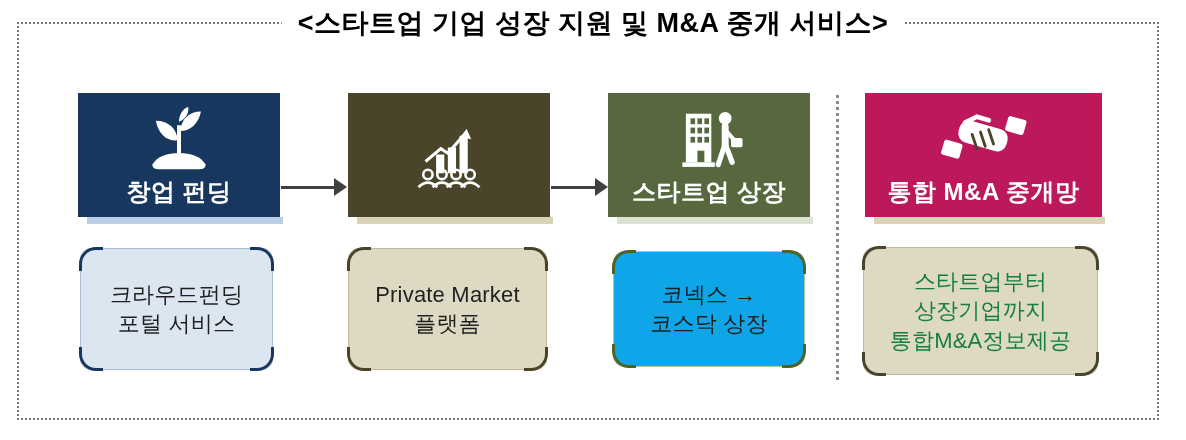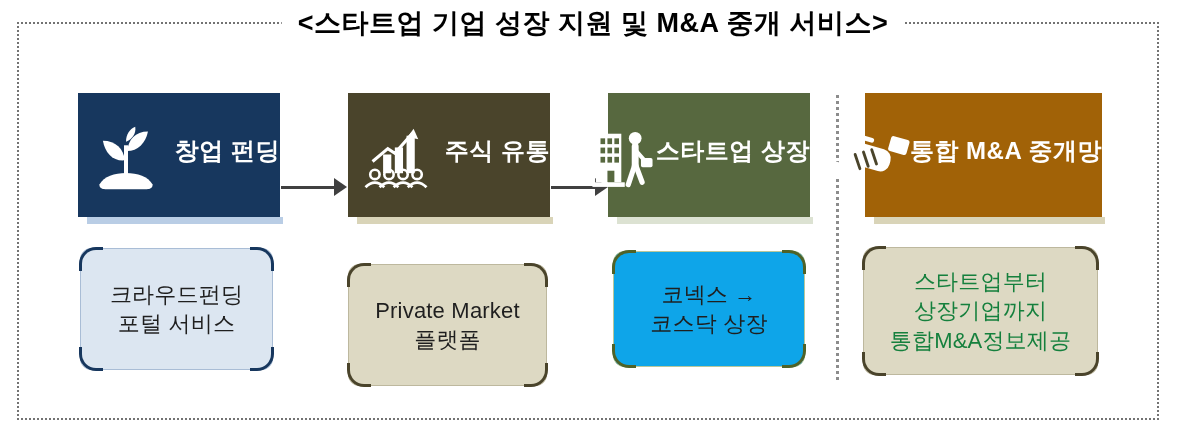--- a/index.html
+++ b/index.html
@@ -5,21 +5,21 @@
   html,body{margin:0;padding:0;background:#fff;}
   body{font-family:"Liberation Sans","DejaVu Sans",sans-serif;}
   .canvas{position:relative;width:1186px;height:440px;background:#fff;overflow:hidden;}
 
   .frame{position:absolute;left:17px;top:22px;width:1142px;height:398px;border:2px dotted #737373;box-sizing:border-box;}
 
   .title{position:absolute;top:3px;left:50%;transform:translateX(-50%);background:#fff;
          padding:2px 16px;font-size:27px;font-weight:bold;letter-spacing:0.5px;color:#000;
          white-space:nowrap;z-index:5;}
 
-  .stage-box{position:absolute;top:93px;height:124px;display:flex;flex-direction:row;
+  .stage-box{position:absolute;top:93px;height:124px;display:flex;flex-direction:column;
              align-items:center;justify-content:flex-end;box-sizing:border-box;z-index:2;}
   .stage-shadow{position:absolute;left:9px;right:-3px;bottom:-7px;height:7px;z-index:-1;}
   .stage-icon{flex:1 1 auto;display:flex;align-items:center;justify-content:center;padding-top:6px;}
   .stage-label{color:#fff;font-size:24px;font-weight:bold;letter-spacing:0.5px;
                margin-bottom:9px;white-space:nowrap;}
 
   .arrow{position:absolute;height:18px;z-index:1;}
   .arrow .shaft{position:absolute;left:0;right:9px;top:7.5px;height:3px;}
   .arrow .head{position:absolute;right:0;top:0;width:0;height:0;
                border-top:9px solid transparent;border-bottom:9px solid transparent;
@@ -88,24 +88,23 @@
         <circle cx="14" cy="43" r="4" fill="none" stroke="#fff" stroke-width="2.2"></circle>
         <path d="M6 54 Q14 46 22 54" fill="none" stroke="#fff" stroke-width="2.4"></path>
         <circle cx="26" cy="43" r="4" fill="none" stroke="#fff" stroke-width="2.2"></circle>
         <path d="M18 54 Q26 46 34 54" fill="none" stroke="#fff" stroke-width="2.4"></path>
         <circle cx="38" cy="43" r="4" fill="none" stroke="#fff" stroke-width="2.2"></circle>
         <path d="M30 54 Q38 46 46 54" fill="none" stroke="#fff" stroke-width="2.4"></path>
         <circle cx="50" cy="43" r="4" fill="none" stroke="#fff" stroke-width="2.2"></circle>
         <path d="M42 54 Q50 46 58 54" fill="none" stroke="#fff" stroke-width="2.4"></path>
       </svg>
     </div>
-    <div class="stage-label" style="color: rgb(255, 255, 255);">주식 유통</div>
   </div>
 
-  <div class="detail-box" style="left: 348px; top: 248px; width: 199px; height: 122px; border: 1px solid rgb(189, 184, 158); background-color: rgb(221, 217, 195); margin-top: 16px;">
+  <div class="detail-box" style="left: 348px; top: 248px; width: 199px; height: 122px; border: 1px solid rgb(189, 184, 158); background-color: rgb(221, 217, 195);">
     <div class="corner tl" style="border-color: rgb(74, 68, 43);"></div>
     <div class="corner tr" style="border-color: rgb(74, 68, 43);"></div>
     <div class="corner bl" style="border-color: rgb(74, 68, 43);"></div>
     <div class="corner br" style="border-color: rgb(74, 68, 43);"></div>
     <div class="detail-text" style="color: rgb(31, 31, 31);">Private Market
 플랫폼</div>
   </div>
 
   <div class="arrow" style="left:551px;top:178px;width:57px;">
     <div class="shaft" style="background-color: rgb(64, 64, 64);"></div>
@@ -143,21 +142,21 @@
     <div class="corner tl" style="border-color: rgb(79, 98, 40);"></div>
     <div class="corner tr" style="border-color: rgb(79, 98, 40);"></div>
     <div class="corner bl" style="border-color: rgb(79, 98, 40);"></div>
     <div class="corner br" style="border-color: rgb(79, 98, 40);"></div>
     <div class="detail-text" style="color: rgb(31, 31, 31);">코넥스 →
 코스닥 상장</div>
   </div>
 
   <div class="divider" style="border-left-color: rgb(140, 140, 140);"></div>
 
-  <div class="stage-box" style="left: 865px; width: 237px; background-color: #a16207;">
+  <div class="stage-box" style="left: 865px; width: 237px; background-color: #be185d;">
     <div class="stage-shadow" style="background-color: rgb(217, 212, 184);"></div>
     <div class="stage-icon" style="color: rgb(74, 68, 43);">
       <svg width="86" height="64" viewBox="0 0 72 54">
         <rect x="1" y="30" width="16" height="13" rx="2" fill="#fff" transform="rotate(16 9 36)"></rect>
         <rect x="55" y="10" width="16" height="13" rx="2" fill="#fff" transform="rotate(16 63 16)"></rect>
         <rect x="14" y="16" width="42" height="19" rx="8" fill="#fff" transform="rotate(16 36 26)"></rect>
         <path d="M26 24 L30 36 M33 22 L37 34 M40 20 L44 32" stroke="currentColor" stroke-width="2.4" stroke-linecap="round" transform="rotate(0)"></path>
         <path d="M20 14 L30 9 L40 12" stroke="#fff" stroke-width="4" fill="none" stroke-linecap="round"></path>
       </svg>
     </div>

